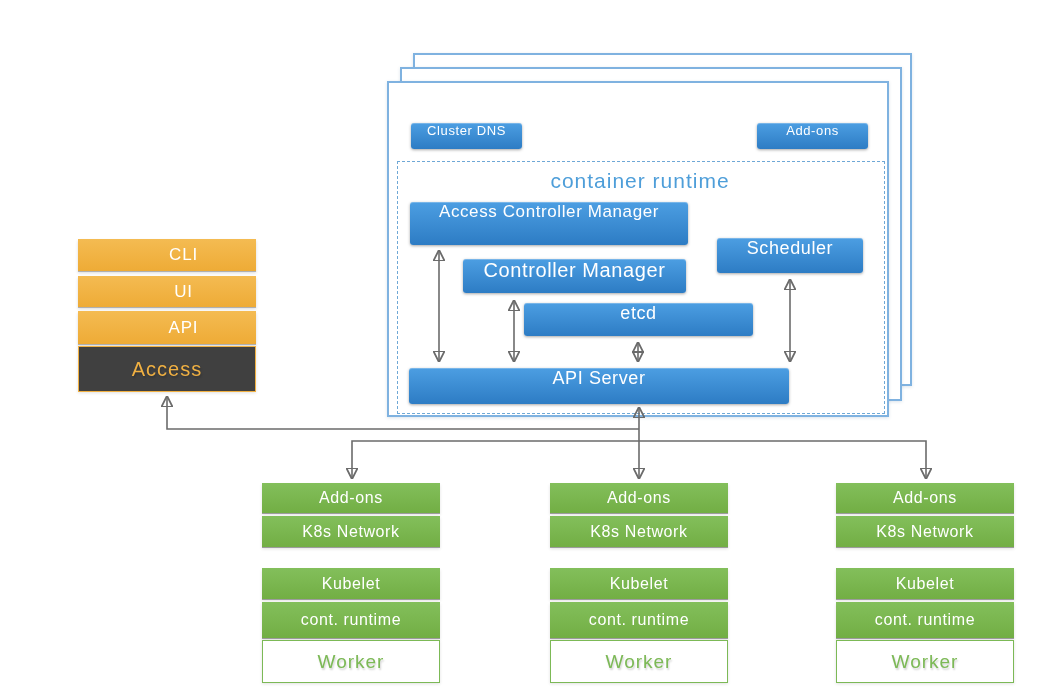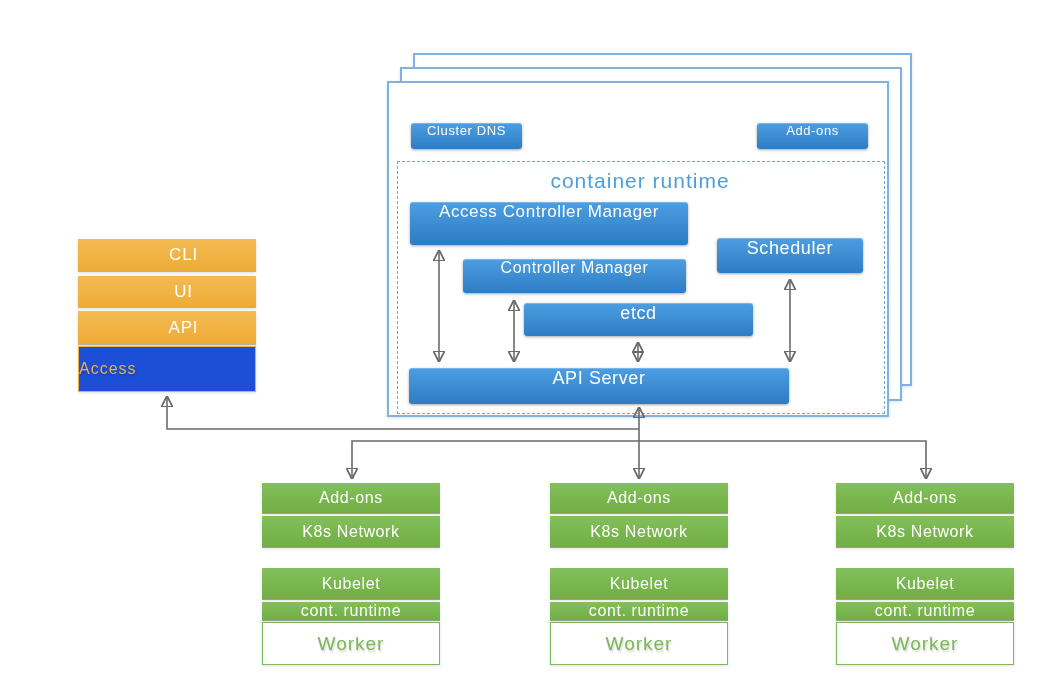--- a/index.html
+++ b/index.html
@@ -43,60 +43,60 @@
 
   
   .blue-box{
     position:absolute; display:flex; align-items:flex-start; justify-content:center;
     background:linear-gradient(to bottom, var(--blue-top), var(--blue-bottom));
     border-radius:3px; color:#ffffff; letter-spacing:0.6px;
     box-shadow:0 1px 3px rgba(0,0,0,0.35), inset 0 1px 0 rgba(255,255,255,0.25);
   }
   .badge{font-size:13px;}
   .box-ccm      {left:410px; top:202px; width:278px; height:43px; font-size:17px;}
-  .box-cm       {left:463px; top:259px; width:223px; height:34px; font-size:16px;}
+  .box-cm       {left:463px; top:259px; width:223px; height:34px; font-size:20px;}
   .box-scheduler{left:717px; top:238px; width:146px; height:35px; font-size:18px;}
   .box-etcd     {left:524px; top:303px; width:229px; height:33px; font-size:18px;}
   .box-api      {left:409px; top:368px; width:380px; height:36px; font-size:18px;}
   .badge-dns    {left:411px; top:123px; width:111px; height:26px;}
   .badge-addons {left:757px; top:123px; width:111px; height:26px;}
 
   
   .access-stack{position:absolute; left:78px; top:239px; width:178px;}
   .orange-row{
     display:flex; align-items:center; justify-content:center;
     background:linear-gradient(to bottom, var(--orange-top), var(--orange-bottom));
     color:#ffffff; font-size:17px; letter-spacing:0.8px;
     box-shadow:0 1px 0 #b0b0b0, 0 2px 3px rgba(0,0,0,0.15);
     padding-left:33px;
   }
   .row-cli{height:32px; margin-bottom:5px;}
   .row-ui {height:31px; margin-bottom:4px;}
   .row-api{height:33px; margin-bottom:2px;}
   .access-base{
-    height:44px; display:flex; align-items:center; 
-    background:#1d4ed8; border:1px solid var(--orange);
-    color:var(--orange); font-size:16px; letter-spacing:1px;
+    height:44px; display:flex; align-items:center; justify-content:center;
+    background:#404040; border:1px solid var(--orange);
+    color:var(--orange); font-size:20px; letter-spacing:1px;
     text-shadow:1px 2px 2px rgba(0,0,0,0.18);
     box-shadow:0 1px 3px rgba(0,0,0,0.12);
   }
 
   
   .worker-stack{position:absolute; top:483px; width:178px;}
   .worker-1{left:262px;} .worker-2{left:550px;} .worker-3{left:836px;}
   .green-row{
     display:flex; align-items:center; justify-content:center;
     background:linear-gradient(to bottom, var(--green-top), var(--green-bottom));
     color:#ffffff; font-size:16px; letter-spacing:0.6px;
     box-shadow:0 1px 0 #9c9c9c, 0 2px 3px rgba(0,0,0,0.12);
   }
   .g1{height:30px; margin-bottom:3px;}
   .g2{height:31px; margin-bottom:21px;}
   .g3{height:31px; margin-bottom:3px;}
-  .g4{height:18px; margin-bottom:2px;justify-content:center;}
+  .g4{height:36px; margin-bottom:2px;justify-content:center;}
   .worker-base{
     height:41px; display:flex; align-items:center; justify-content:center;
     background:#ffffff; border:1px solid var(--green);
     color:var(--green); font-size:19px; letter-spacing:1px;
     text-shadow:1px 2px 2px rgba(0,0,0,0.18);
     box-shadow:0 1px 3px rgba(0,0,0,0.12);
   }
 
   svg.wires{position:absolute; left:0; top:0; width:1040px; height:690px; pointer-events:none;}
   svg.wires path{stroke:var(--line-gray); stroke-width:1.6; fill:none;}

